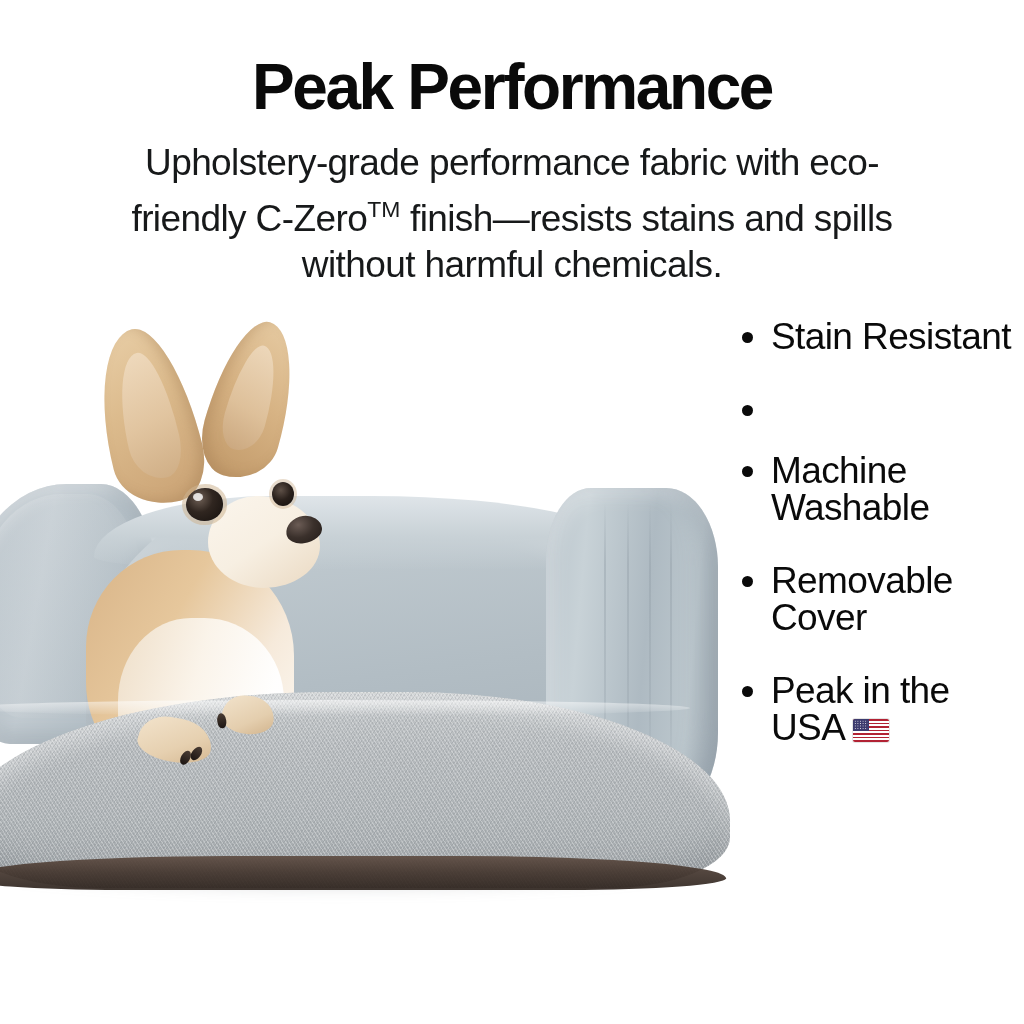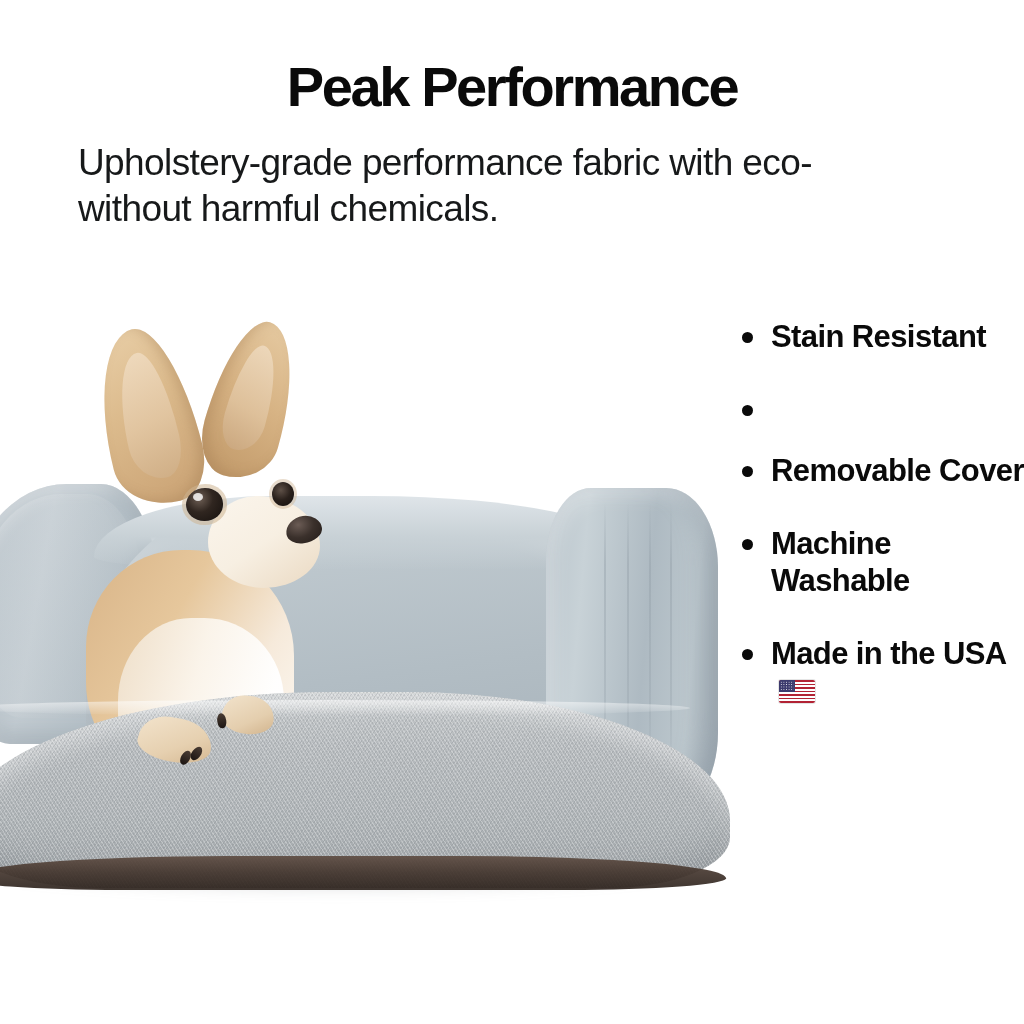--- a/index.html
+++ b/index.html
@@ -22,32 +22,32 @@
 
   
   .headline {
     position: absolute;
     left: 0;
     top: 46px;
     width: 1024px;
     text-align: center;
     font-family: "Liberation Sans", sans-serif;
     font-weight: 700;
-    font-size: 56px;
+    font-size: 64px;
     line-height: 82px;
     letter-spacing: -2.4px;
     color: #0a0a0a;
     white-space: nowrap;
   }
   .subhead {
     position: absolute;
     left: 78px;
     top: 140px;
     width: 868px;
-    text-align: left;
+    text-align: center;
     font-family: "Liberation Sans", sans-serif;
     font-weight: 400;
     font-size: 37px;
     line-height: 46px;
     letter-spacing: -0.6px;
     color: #17191a;
   }
   .subhead .ln { display: block; }
   .subhead .tm {
     font-size: 0.62em;
@@ -382,22 +382,22 @@
     flex: 0 0 auto;
     width: 11px;
     height: 11px;
     margin-top: 14px;
     margin-right: 18px;
     border-radius: 50%;
     background: #0a0a0a;
   }
   .feature-label {
     font-family: "Liberation Sans", sans-serif;
-    font-weight: 700;
-    font-size: 31px;
+    font-weight: 400;
+    font-size: 37px;
     line-height: 37px;
     letter-spacing: -0.6px;
     color: #0a0a0a;
   }
   .flag-emoji {
     display: inline-block;
     position: relative;
     width: 36px;
     height: 23px;
     vertical-align: -2px;
@@ -434,20 +434,21 @@
 </style>
 </head>
 <body>
 
 <div id="page">
 
   <div class="headline">Peak Performance</div>
 
   <div class="subhead">
     <span class="ln">Upholstery-grade performance fabric with eco-</span>
+    <span class="ln"><span>friendly C-Zero</span><span class="tm">TM</span><span> finish—resists stains and spills</span></span>
     <span class="ln">without harmful chemicals.</span>
   </div>
 
   <div class="photo">
 
     <div class="floor-shadow"></div>
 
     <div class="bolster-left"></div>
     <div class="bolster-back"></div>
     <div class="bolster-back-rim"></div>
@@ -498,29 +499,29 @@
       <span class="bullet-dot"></span>
       <span class="feature-label">Stain Resistant</span>
     </div>
 
     <div class="feature">
       <span class="bullet-dot"></span>
     </div>
 
     <div class="feature">
       <span class="bullet-dot"></span>
-      <span class="feature-label">Removable Cover</span>
+      <span class="feature-label">Machine Washable</span>
     </div>
 
     <div class="feature">
       <span class="bullet-dot"></span>
-      <span class="feature-label">Machine Washable</span>
+      <span class="feature-label">Removable Cover</span>
     </div>
 
 
     <div class="feature">
       <span class="bullet-dot"></span>
-      <span class="feature-label"><span>Made in the USA</span><span class="flag-emoji"><span class="stripes"></span><span class="canton"></span></span></span>
+      <span class="feature-label"><span>Peak in the USA</span><span class="flag-emoji"><span class="stripes"></span><span class="canton"></span></span></span>
     </div>
 
   </div>
 
 </div>
 
 </body></html>

